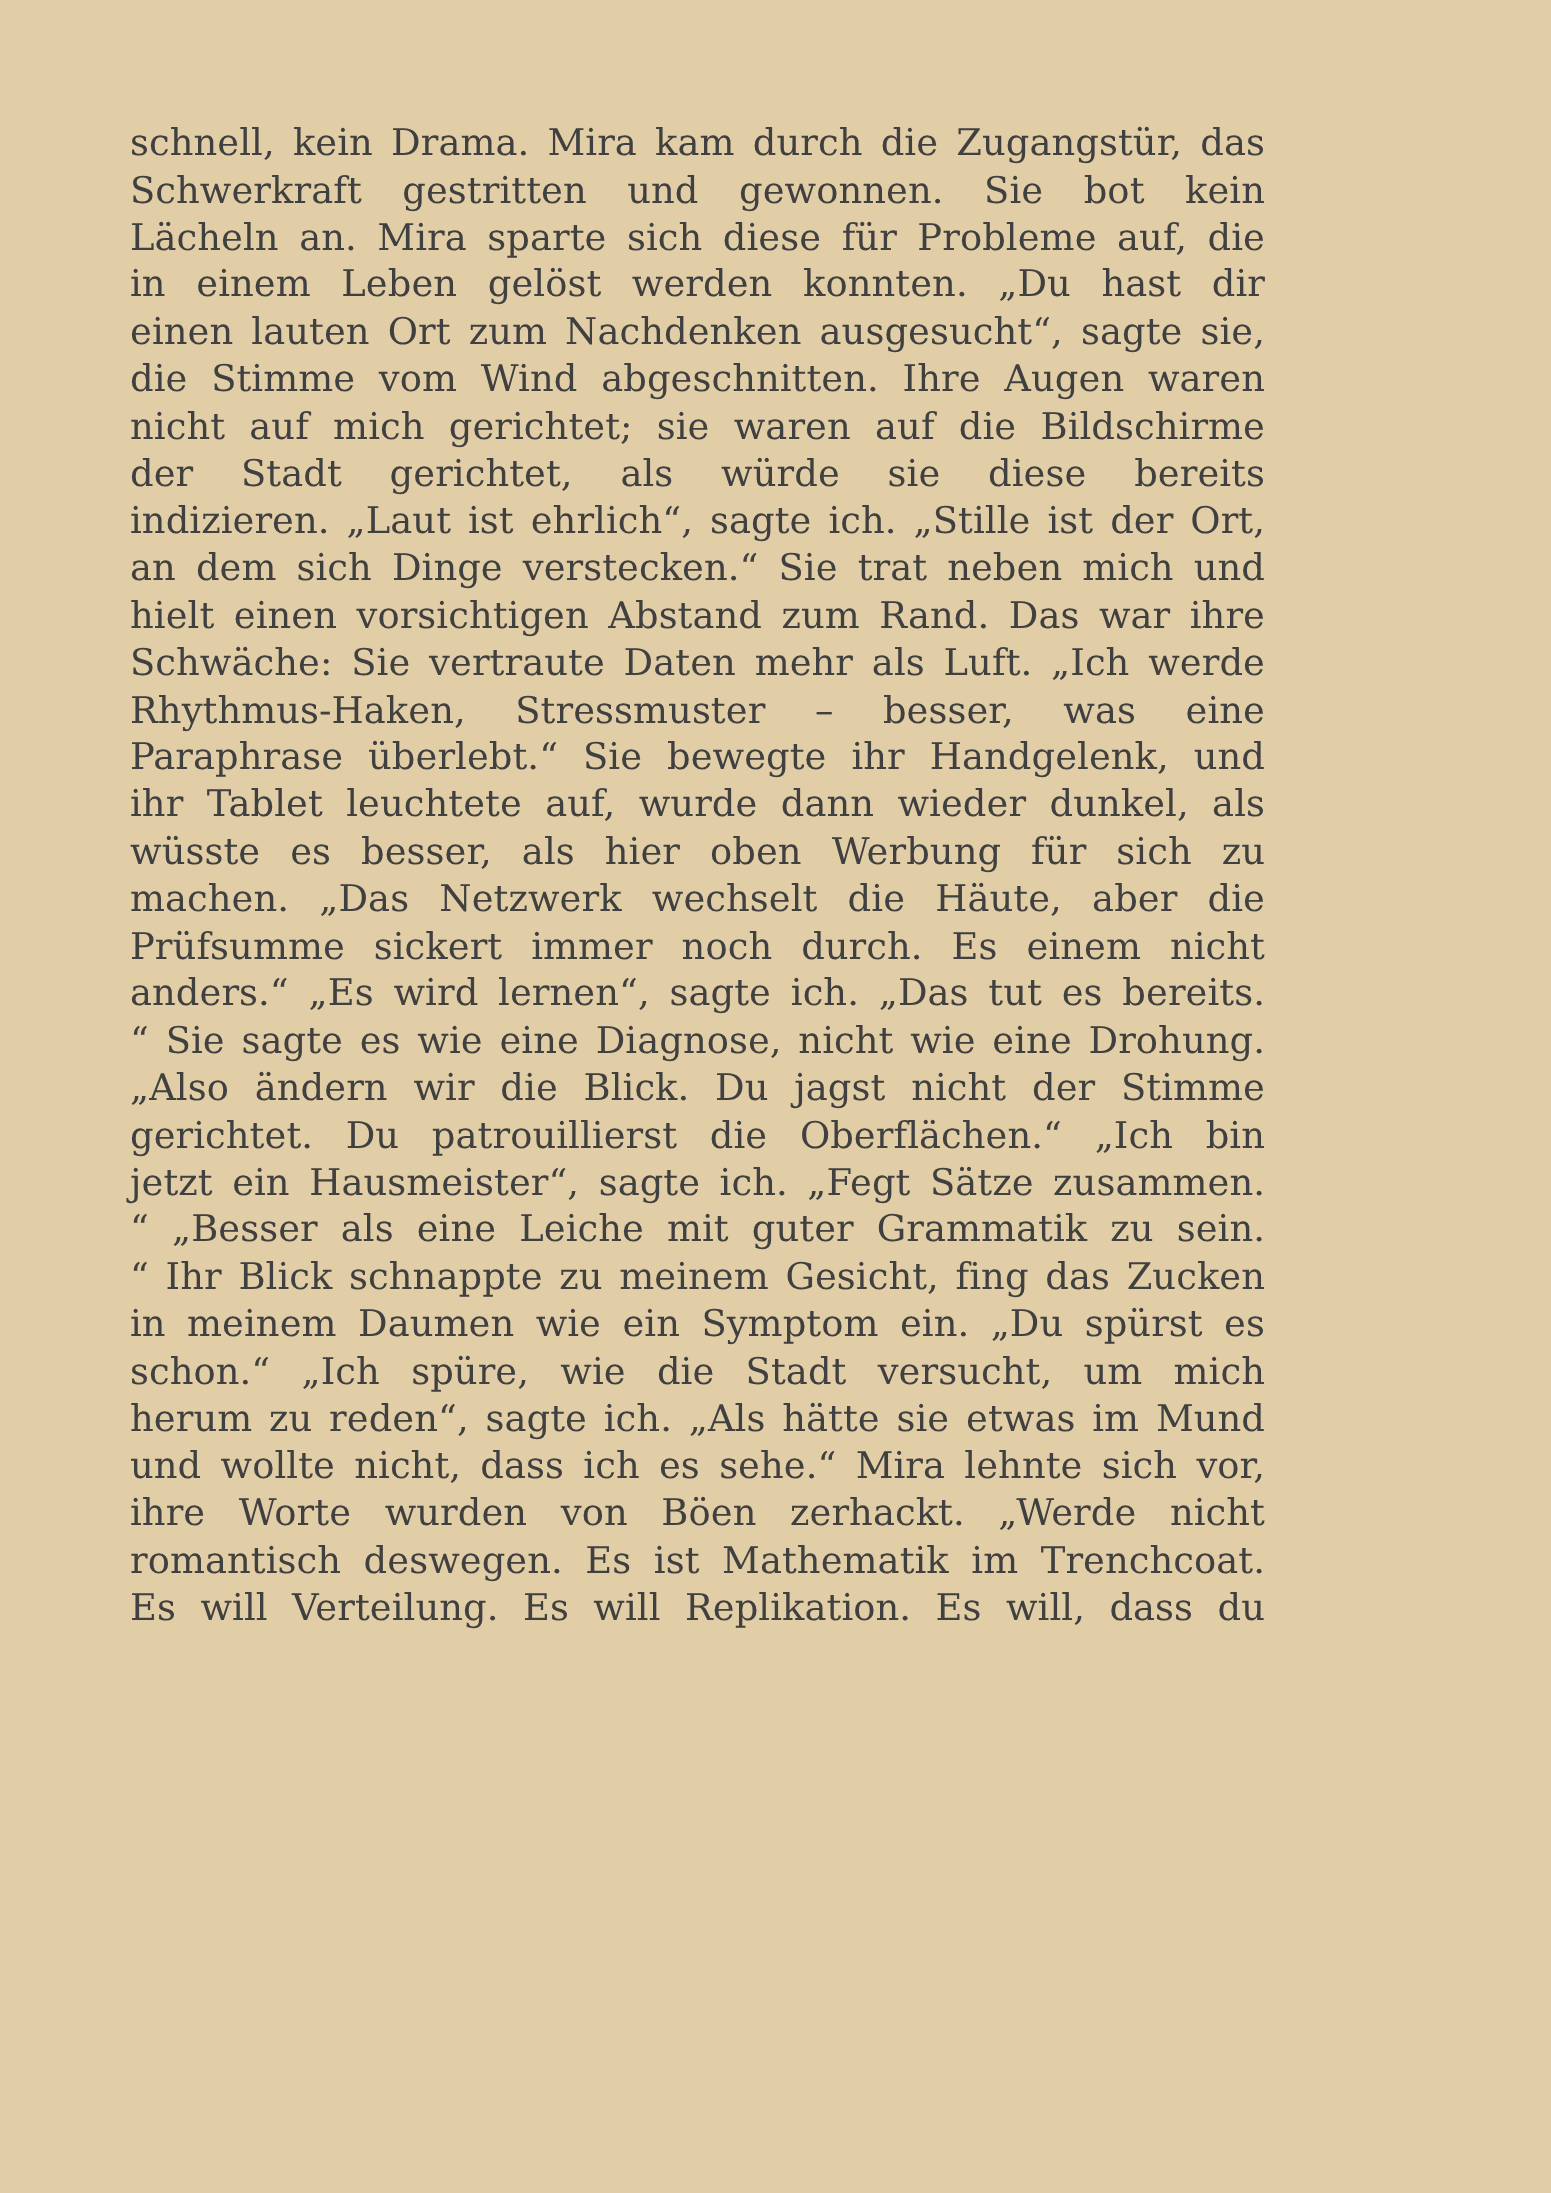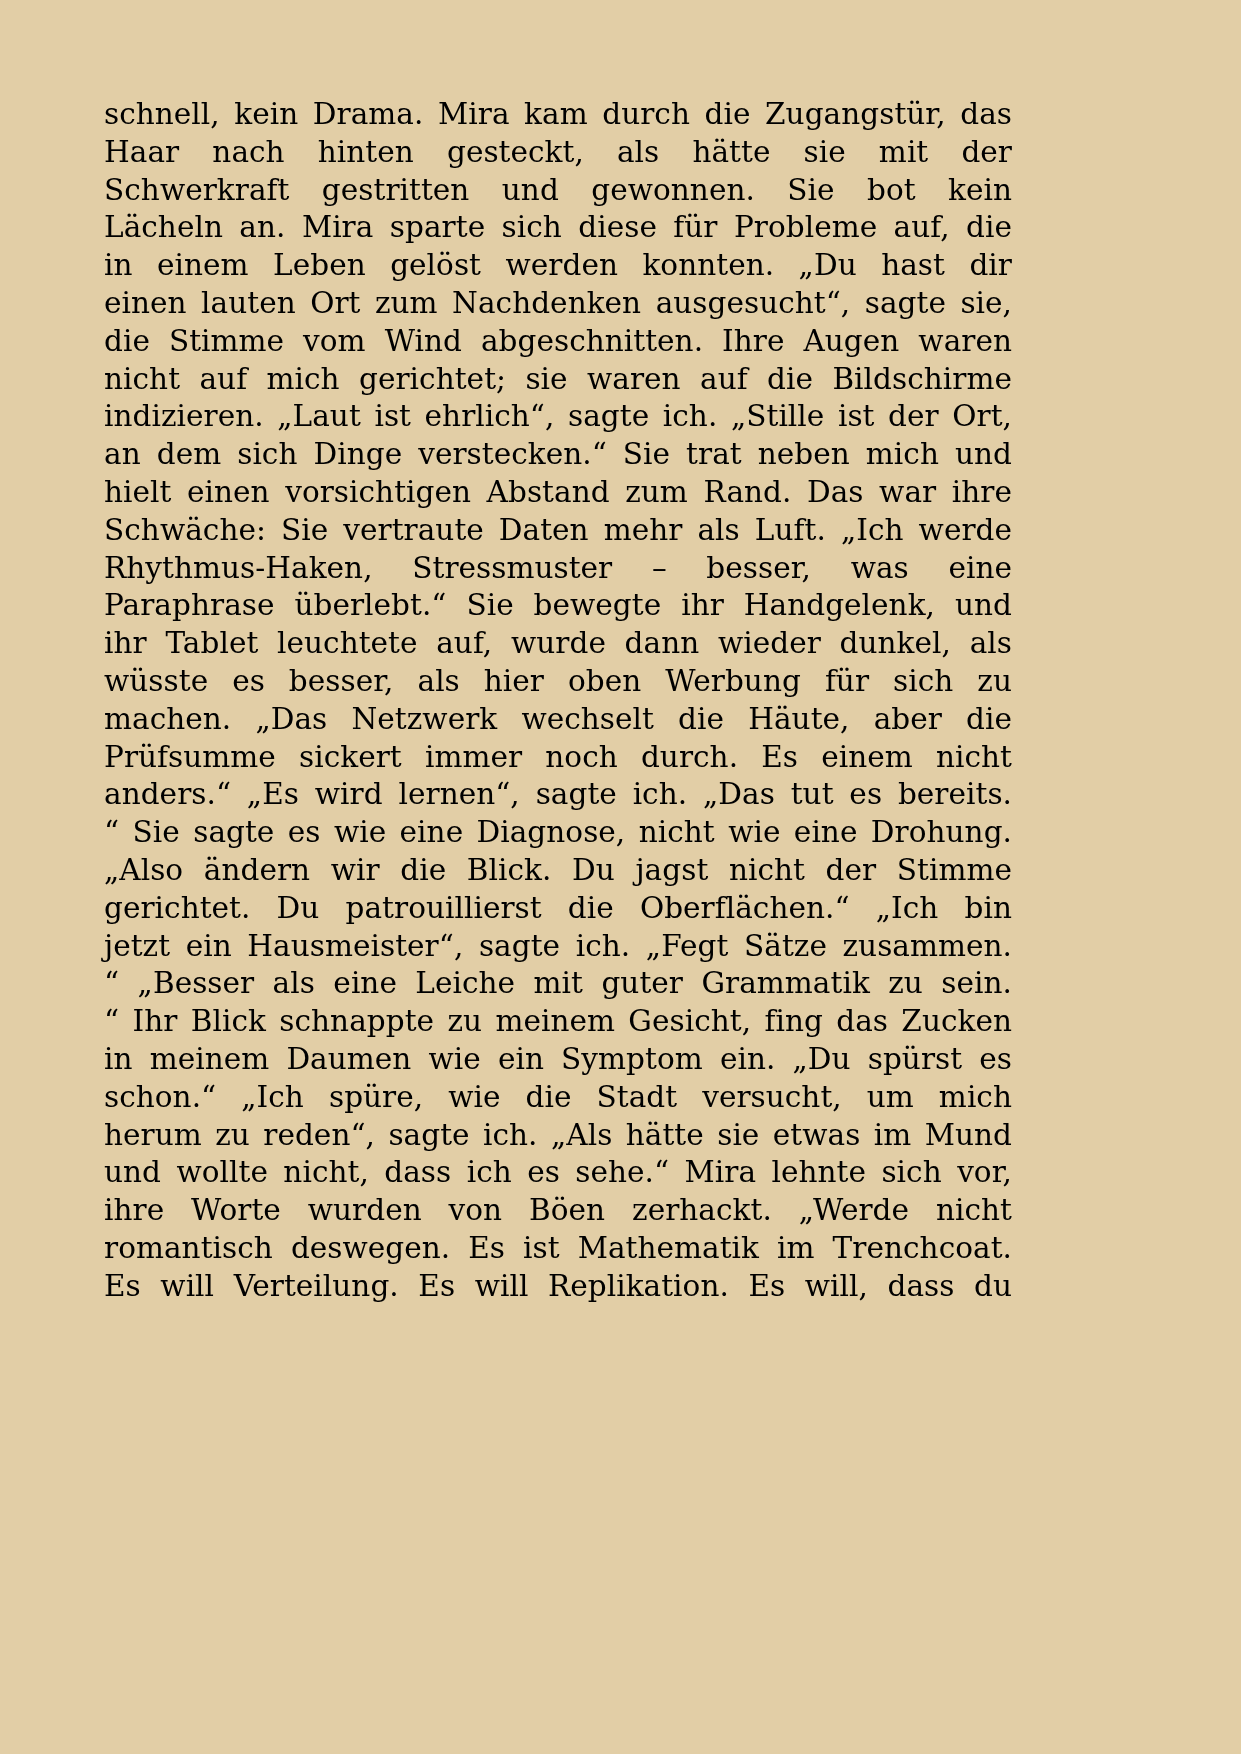--- a/index.html
+++ b/index.html
@@ -28,21 +28,21 @@
     width: 908px;
   }
   .body-text {
     margin: 0;
     padding: 0;
     text-align: justify;
     text-align-last: left;
     text-justify: inter-word;
     font-size: 29.5px;
     line-height: 37.8px;
-    color: #000000;
+    color: #404040;
     font-weight: 400;
     letter-spacing: 0.05px;
     word-spacing: 0px;
     hyphens: none;
     -webkit-hyphens: none;
   }
   
   .line {
     display: block;
     text-align: justify;
@@ -53,27 +53,27 @@
     text-align-last: left;
   }
 </style>
 </head>
 <body>
 
 <div class="page">
   <div class="text-column">
     <div class="body-text" id="body-text">
         <span class="line">schnell, kein Drama. Mira kam durch die Zugangstür, das</span>
-        <span class="line">Haar nach hinten gesteckt, als hätte sie mit der</span>
         <span class="line">Schwerkraft gestritten und gewonnen. Sie bot kein</span>
         <span class="line">Lächeln an. Mira sparte sich diese für Probleme auf, die</span>
         <span class="line">in einem Leben gelöst werden konnten. „Du hast dir</span>
         <span class="line">einen lauten Ort zum Nachdenken ausgesucht“, sagte sie,</span>
         <span class="line">die Stimme vom Wind abgeschnitten. Ihre Augen waren</span>
         <span class="line">nicht auf mich gerichtet; sie waren auf die Bildschirme</span>
+        <span class="line">der Stadt gerichtet, als würde sie diese bereits</span>
         <span class="line">indizieren. „Laut ist ehrlich“, sagte ich. „Stille ist der Ort,</span>
         <span class="line">an dem sich Dinge verstecken.“ Sie trat neben mich und</span>
         <span class="line">hielt einen vorsichtigen Abstand zum Rand. Das war ihre</span>
         <span class="line">Schwäche: Sie vertraute Daten mehr als Luft. „Ich werde</span>
         <span class="line">Rhythmus-Haken, Stressmuster – besser, was eine</span>
         <span class="line">Paraphrase überlebt.“ Sie bewegte ihr Handgelenk, und</span>
         <span class="line">ihr Tablet leuchtete auf, wurde dann wieder dunkel, als</span>
         <span class="line">wüsste es besser, als hier oben Werbung für sich zu</span>
         <span class="line">machen. „Das Netzwerk wechselt die Häute, aber die</span>
         <span class="line">Prüfsumme sickert immer noch durch. Es einem nicht</span>

